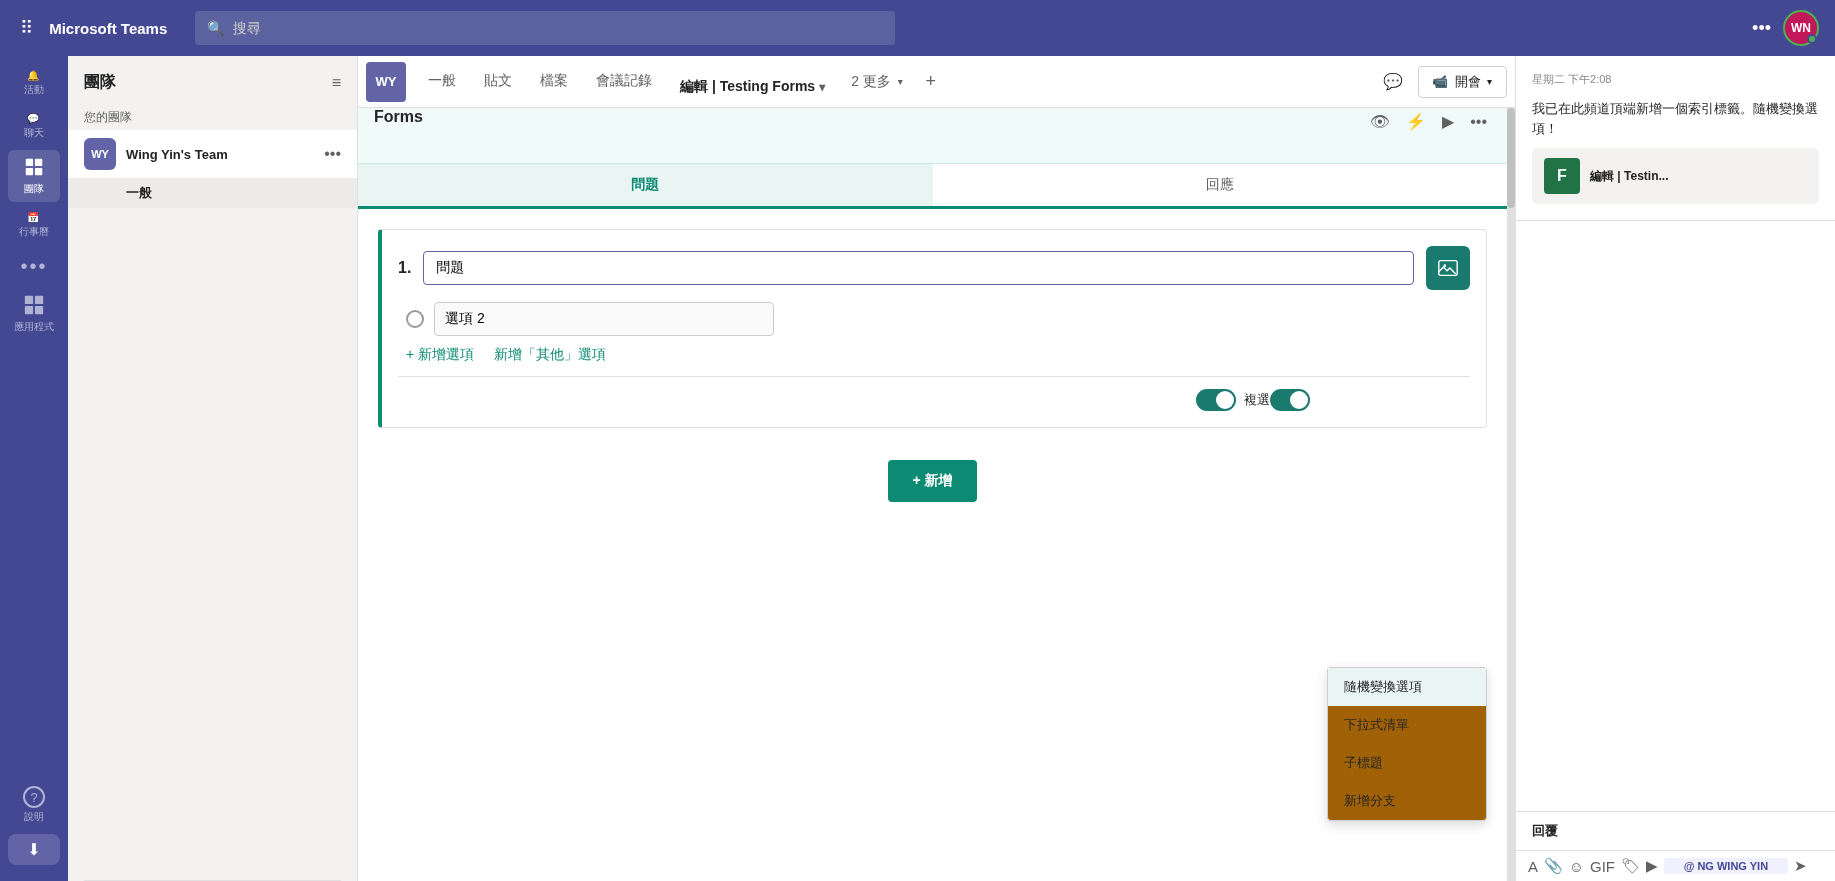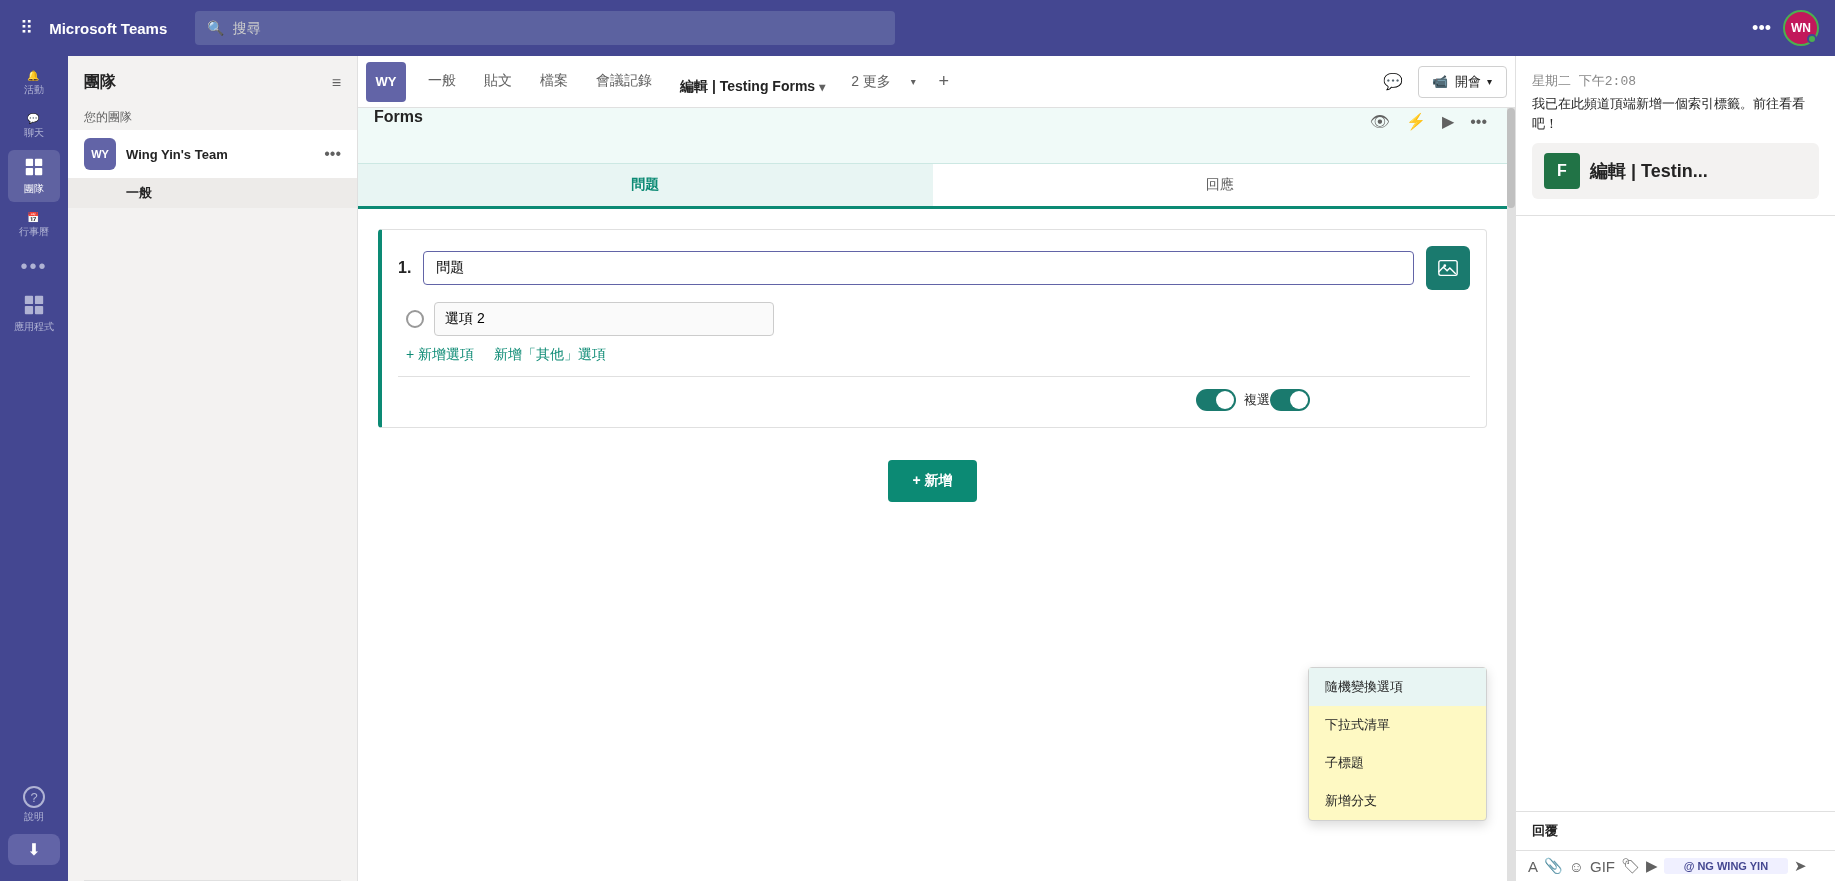--- a/index.html
+++ b/index.html
@@ -179,21 +179,21 @@
     }
     .tab.editing {
       color: #242424;
       border-bottom: 2px solid #6264a7;
       font-weight: 600;
       margin-top: 12px;
     }
     .tab-more-btn {
       padding: 0 12px;
       height: 40px;
-      display: flex; align-items: center; gap: 20px;
+      display: flex; align-items: center; gap: 7px;
       font-size: 14px; color: #616161; cursor: pointer;
     }
     .tab-add-btn {
       width: 32px; height: 32px;
       display: flex; align-items: center; justify-content: center;
       color: #616161; cursor: pointer; font-size: 18px;
     }
     .tab-bar-right { margin-left: auto; display: flex; align-items: center; gap: 8px; }
     .tab-bar-btn {
       padding: 6px 14px;
@@ -356,25 +356,25 @@
       align-items: center;
       gap: 8px;
       margin: 8px auto 0;
     }
 
     
     .dropdown-menu {
       position: absolute;
       right: 20px;
       bottom: 60px;
-      background: #fef9c3;
+      background: #a16207;
       border: 1px solid #d0d0d0;
       border-radius: 4px;
       box-shadow: 0 4px 12px rgba(0,0,0,0.15);
-      width: 179px;
+      width: 160px;
       z-index: 100;
     }
     .dropdown-item {
       padding: 10px 16px;
       font-size: 13px;
       color: #242424;
       cursor: pointer;
     }
     .dropdown-item.highlighted { background: #e8f5f3; }
 
@@ -399,40 +399,40 @@
       border-left: 1px solid #e0e0e0;
       background: white;
       display: flex;
       flex-direction: column;
       flex-shrink: 0;
     }
     .right-panel-msg {
       padding: 16px;
       border-bottom: 1px solid #e0e0e0;
     }
-    .msg-time { font-size: 13px; color: #888; margin-bottom: 4px; font-family: Liberation Mono, monospace; }
+    .msg-time { font-size: 11px; color: #888; margin-bottom: 12px; }
     .msg-text { font-size: 13px; color: #242424; line-height: 1.5; }
     .msg-card {
       display: flex;
       align-items: center;
       gap: 10px;
       padding: 10px 12px;
       background: #f3f2f1;
       border-radius: 6px;
       margin-top: 10px;
       cursor: pointer;
     }
     .msg-card-icon {
       width: 36px; height: 36px;
       background: #217346;
       border-radius: 4px;
       display: flex; align-items: center; justify-content: center;
       color: white; font-size: 16px; font-weight: 700;
     }
-    .msg-card-title { font-size: 18px; font-weight: 600; color: #242424; }
+    .msg-card-title { font-size: 12px; font-weight: 600; color: #242424; }
     .right-panel-spacer { flex: 1; }
     .right-panel-reply {
       padding: 10px 16px;
       border-top: 1px solid #e0e0e0;
       font-size: 13px; color: #242424; font-weight: 600;
     }
     .right-panel-toolbar {
       padding: 6px 12px;
       display: flex;
       align-items: center;
@@ -674,21 +674,21 @@
 
       <div class="scroll-track">
         <div class="scroll-thumb"></div>
       </div>
     </div>
   </div>
 
   <div class="right-panel">
     <div class="right-panel-msg">
       <div class="msg-time">星期二 下午2:08</div>
-      <div class="msg-text">我已在此頻道頂端新增一個索引標籤。前往看看吧！</div>
+      <div class="msg-text">我已在此頻道頂端新增一個索引標籤。隨機變換選項！</div>
       <div class="msg-card">
         <div class="msg-card-icon">
           <span style="font-size:16px;">F</span>
         </div>
         <span class="msg-card-title">編輯 | Testin...</span>
       </div>
     </div>
     <div class="right-panel-spacer"></div>
     <div class="right-panel-reply">回覆</div>
     <div class="right-panel-toolbar">

